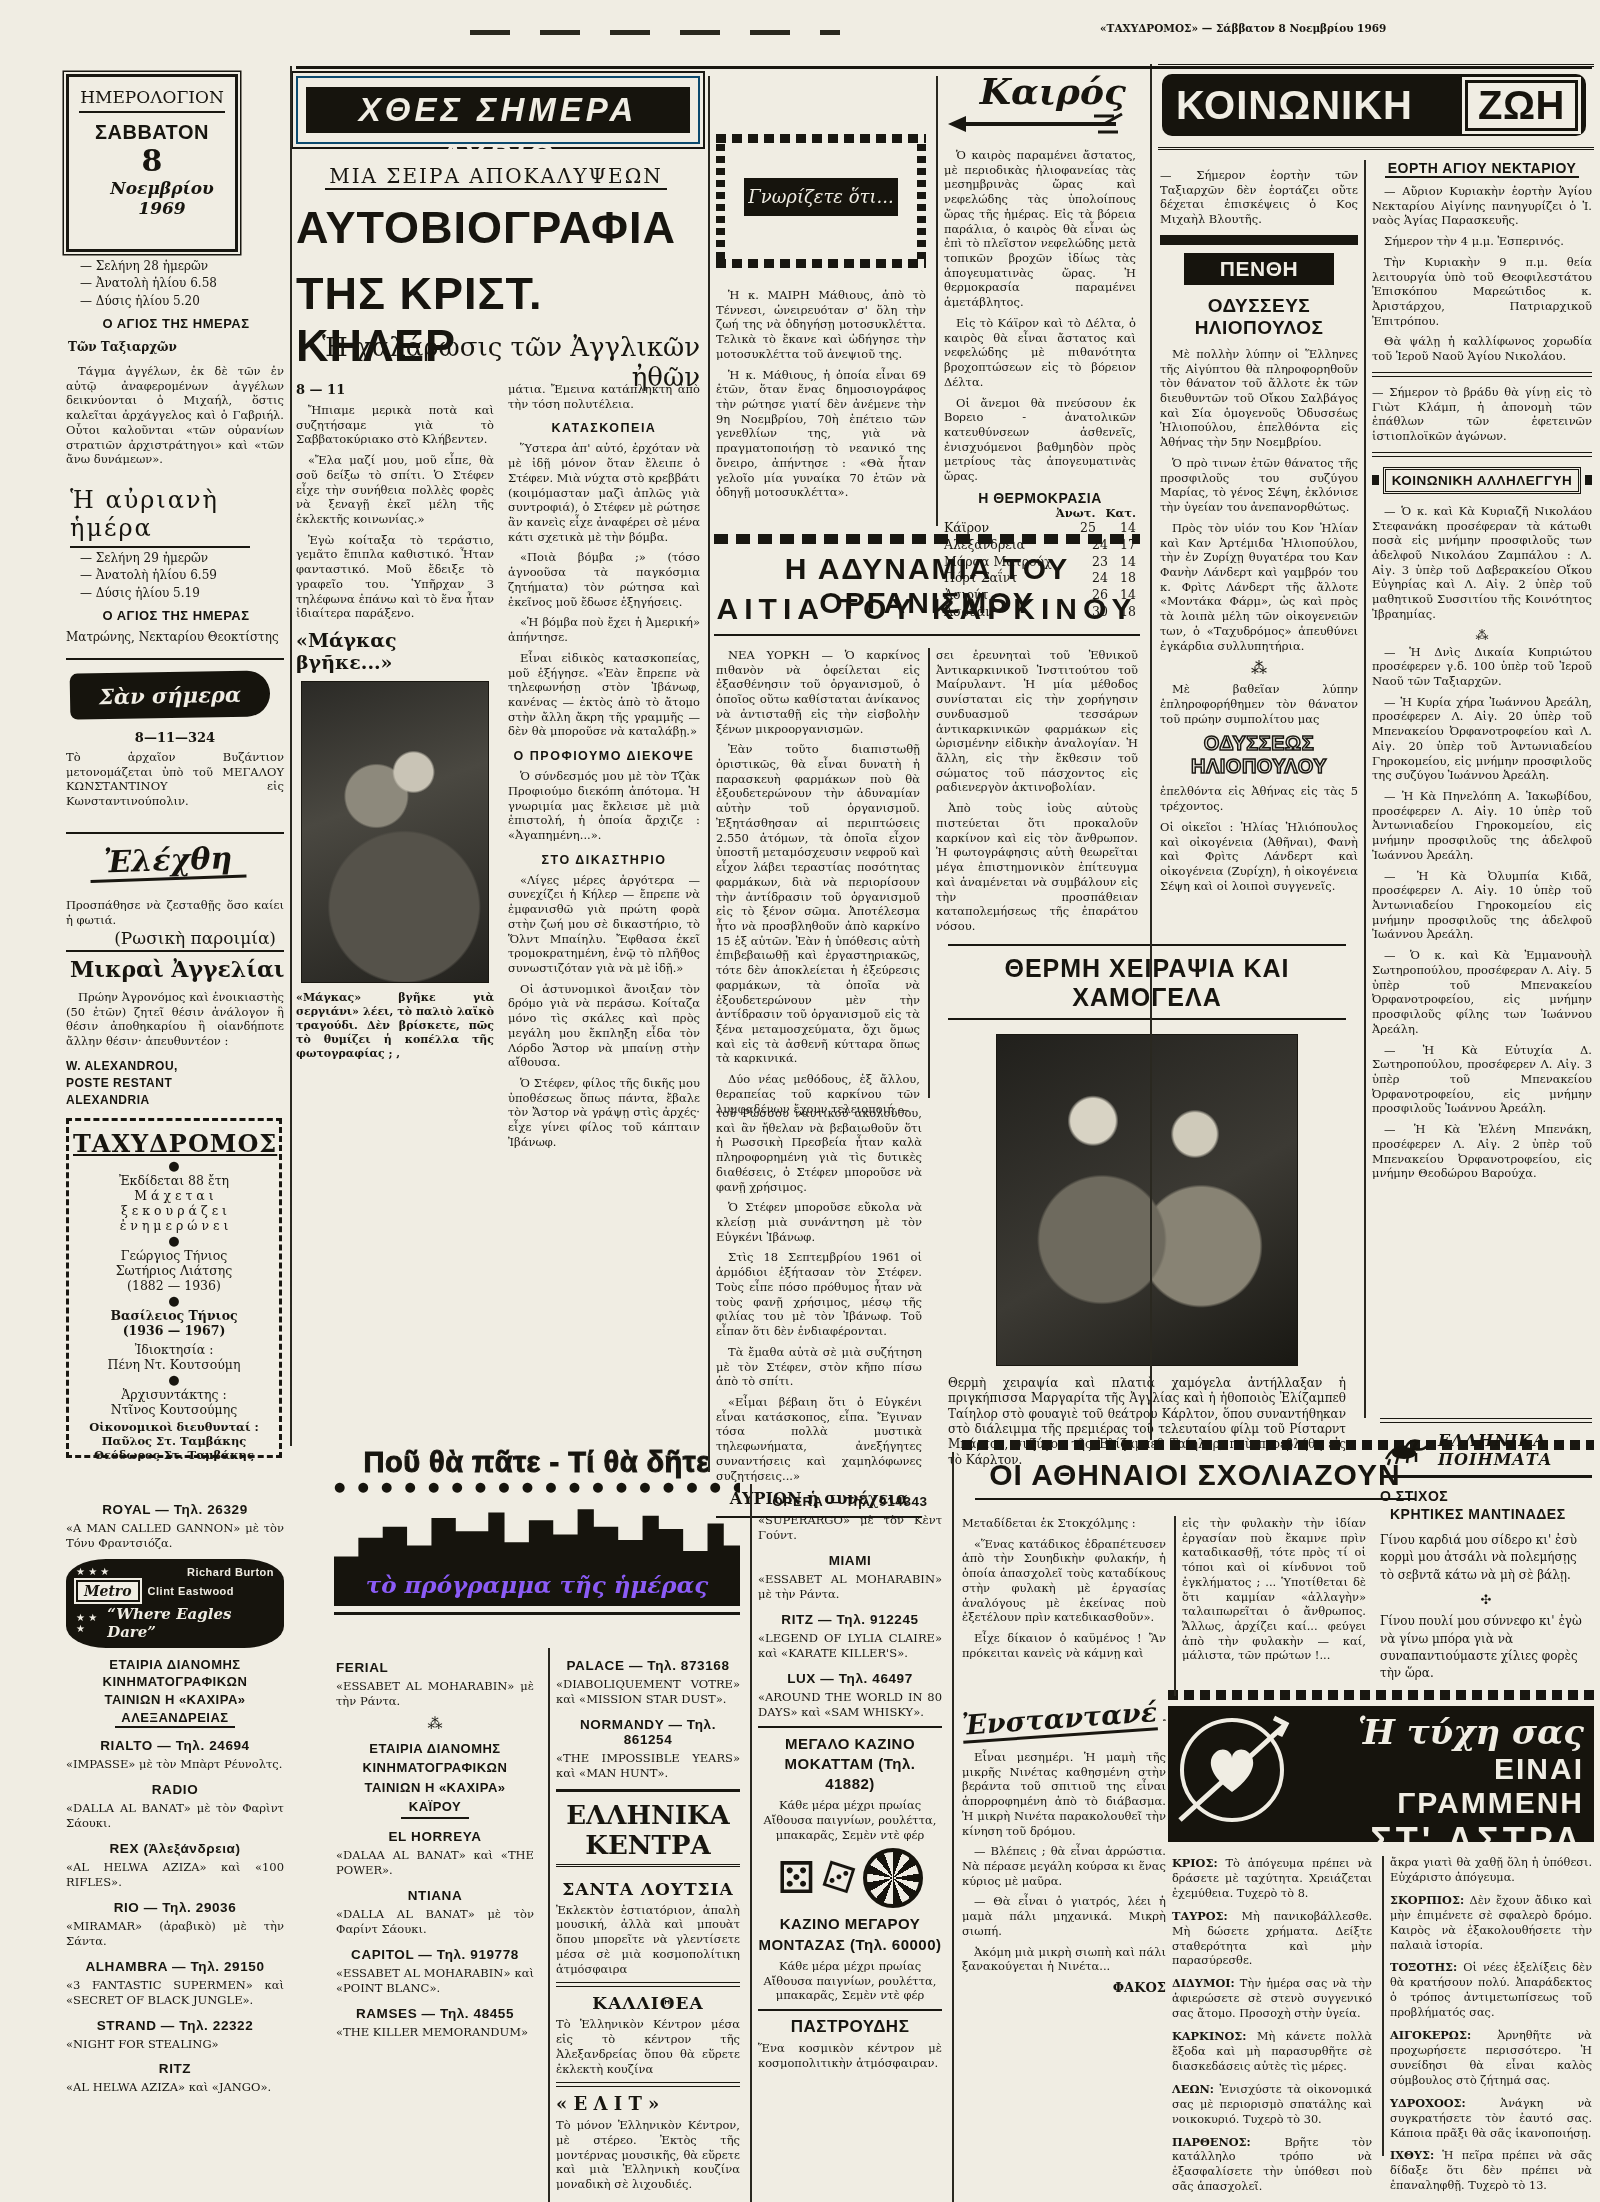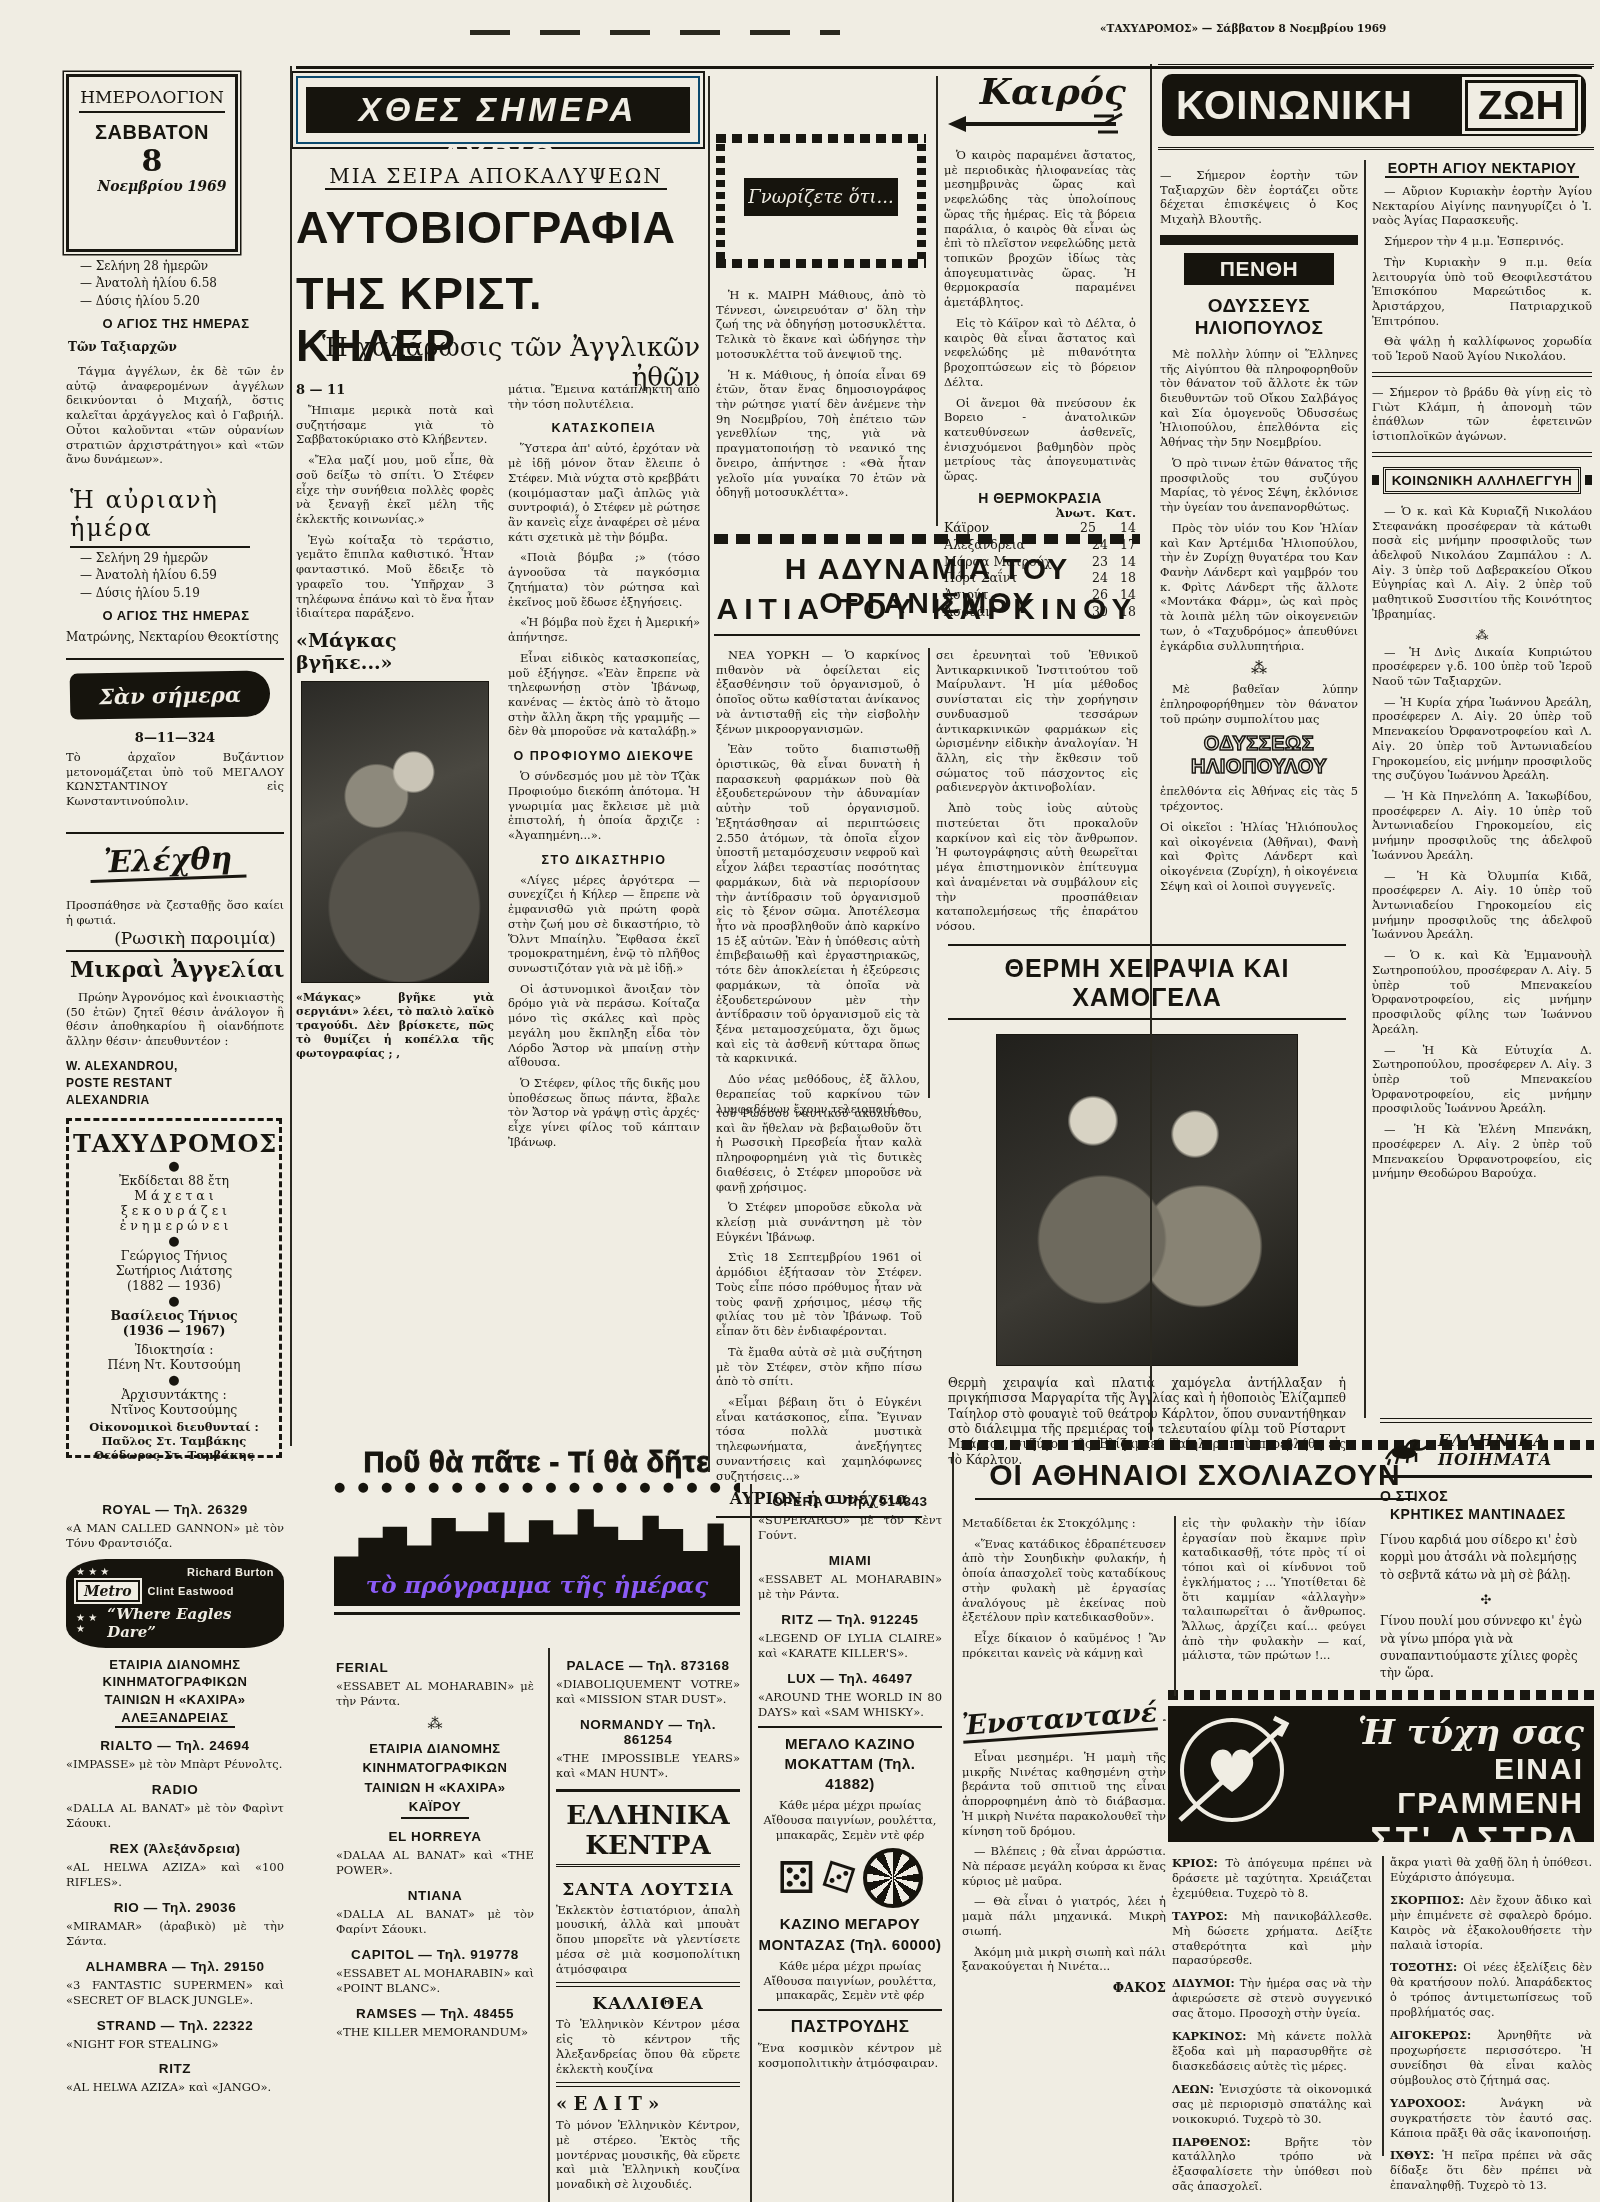--- a/index.html
+++ b/index.html
@@ -42,21 +42,21 @@
 
   <div class="abs s" style="left:1100px;top:22px;width:480px;">
     <span class="b">«ΤΑΧΥΔΡΟΜΟΣ» — Σάββατον 8 Νοεμβρίου 1969</span>
   </div>
   <div class="abs" style="left:470px;top:30px;width:370px;height:5px;background:repeating-linear-gradient(90deg,#2a281f 0 40px,rgba(0,0,0,0) 40px 70px);"></div>
 
   <div class="abs" style="left:66px;top:74px;width:166px;height:172px;border:3px solid #191711;box-shadow:0 0 0 2px #f0ede3,0 0 0 3.5px #191711;">
     <div class="c" style="font-size:17px;margin-top:10px;border-bottom:2px solid #191711;padding-bottom:4px;margin-left:10px;margin-right:10px;">ΗΜΕΡΟΛΟΓΙΟΝ</div>
     <div class="c hd" style="font-size:20px;margin-top:8px;">ΣΑΒΒΑΤΟΝ</div>
     <div class="c b" style="font-size:30px;line-height:1;margin-top:2px;">8</div>
-    <div class="c b i" style="font-size:14px;margin-top:2px;padding-left:20px;">Νοεμβρίου 1969</div>
+    <div class="c b i" style="font-size:17px;margin-top:2px;padding-left:20px;">Νοεμβρίου 1969</div>
   </div>
 
   <div class="abs" style="left:80px;top:258px;width:200px;font-size:12px;line-height:1.45;">
     <div>— Σελήνη 28 ἡμερῶν</div>
     <div>— Ἀνατολὴ ἡλίου 6.58</div>
     <div>— Δύσις ἡλίου 5.20</div>
   </div>
   <div class="abs hd c" style="left:66px;top:316px;width:220px;font-size:13px;">Ο ΑΓΙΟΣ ΤΗΣ ΗΜΕΡΑΣ</div>
   <div class="abs b" style="left:68px;top:340px;width:210px;font-size:12px;">Τῶν Ταξιαρχῶν</div>
   <div class="abs t" style="left:66px;top:364px;width:218px;">Τάγμα ἀγγέλων, ἐκ δὲ τῶν ἐν αὐτῷ ἀναφερομένων ἀγγέλων δεικνύονται ὁ Μιχαήλ, ὅστις καλεῖται ἀρχάγγελος καὶ ὁ Γαβριήλ. Οὗτοι καλοῦνται «τῶν οὐρανίων στρατιῶν ἀρχιστράτηγοι» καὶ «τῶν ἄνω δυνάμεων».</div>
@@ -87,21 +87,21 @@
   <div class="abs rule" style="left:66px;top:950px;width:218px;height:1.5px;"></div>
   <div class="abs b" style="left:70px;top:956px;width:218px;font-size:22px;">Μικραὶ Ἀγγελίαι</div>
   <div class="abs t" style="left:66px;top:990px;width:218px;">Πρώην Ἀγρονόμος καὶ ἐνοικιαστὴς (50 ἐτῶν) ζητεῖ θέσιν ἀνάλογον ἢ θέσιν ἀποθηκαρίου ἢ οἱανδήποτε ἄλλην θέσιν· ἀπευθυντέον :</div>
   <div class="abs hd" style="left:66px;top:1058px;width:218px;font-size:12px;line-height:1.4;">
     <div>W. ALEXANDROU,</div>
     <div>POSTE RESTANT</div>
     <div>ALEXANDRIA</div>
   </div>
 
   <div class="abs" style="left:66px;top:1118px;width:216px;height:340px;border:3px dashed #191711;padding:8px 4px;box-sizing:border-box;text-align:center;">
-    <div class="b" style="font-size:24px;letter-spacing:1px;">ΤΑΧΥΔΡΟΜΟΣ</div>
+    <div class="b" style="font-size:24px;letter-spacing:1px;text-decoration:underline;">ΤΑΧΥΔΡΟΜΟΣ</div>
     <div style="font-size:13px;">●</div>
     <div style="font-size:12.5px;">Ἐκδίδεται 88 ἔτη</div>
     <div style="font-size:12.5px;">Μ ά χ ε τ α ι</div>
     <div style="font-size:12.5px;">ξ ε κ ο υ ρ ά ζ ε ι</div>
     <div style="font-size:12.5px;">ἐ ν η μ ε ρ ώ ν ε ι</div>
     <div style="font-size:13px;">●</div>
     <div style="font-size:12.5px;">Γεώργιος Τήνιος</div>
     <div style="font-size:12.5px;">Σωτήριος Λιάτσης</div>
     <div style="font-size:12.5px;">(1882 — 1936)</div>
     <div style="font-size:13px;">●</div>

